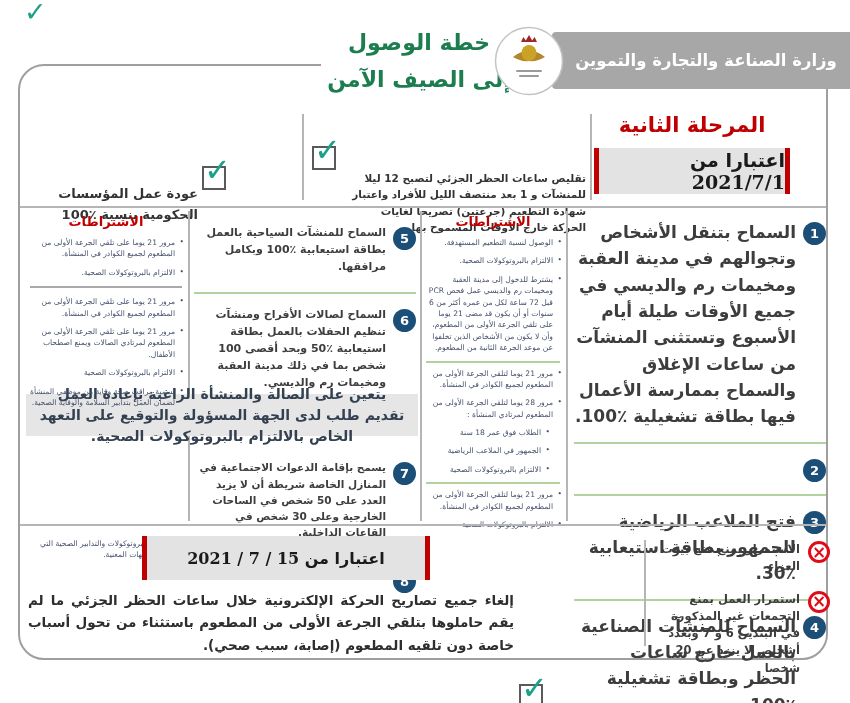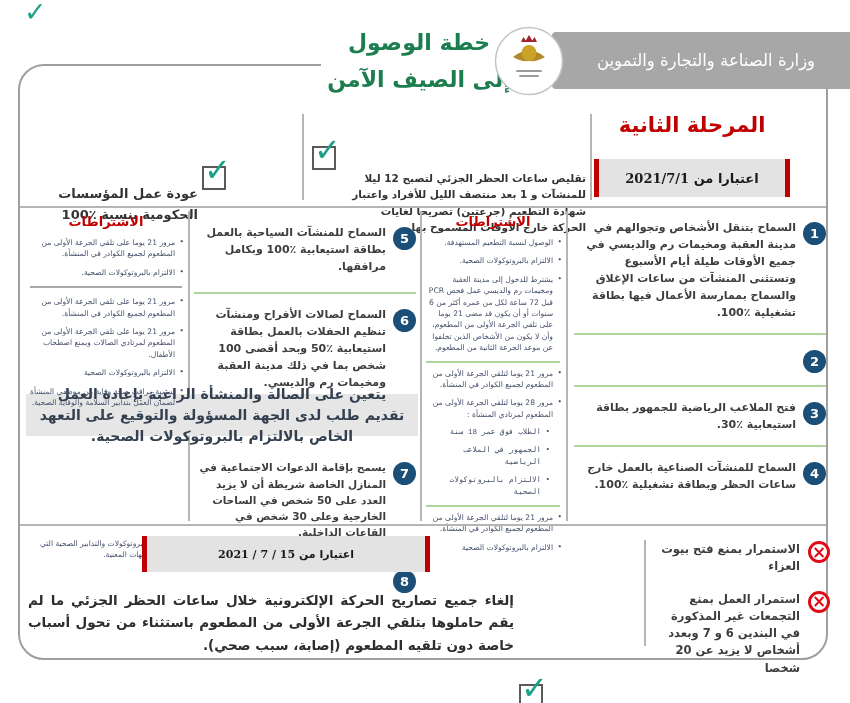--- a/index.html
+++ b/index.html
@@ -5,48 +5,48 @@
   html,body{margin:0;padding:0;background:#fff;}
   body{width:850px;height:703px;position:relative;overflow:hidden;
        font-family:"DejaVu Sans",sans-serif;}
   .abs{position:absolute;}
   
   .panel{left:18px;top:64px;width:806px;height:592px;border:2.5px solid #9f9f9f;border-radius:26px;}
   
   .plan-title{left:296px;top:24px;width:196px;height:86px;background:#fff;z-index:2;
               color:#1c7d4f;font-weight:bold;font-size:22px;text-align:center;line-height:1.7;direction:rtl;margin-left:25px;}
   .ministry-bar{left:552px;top:32px;width:298px;height:57px;background:#a7a7a7;z-index:1;
-                color:#fff;font-weight:normal;font-size:16.5px;display:flex;align-items:center;justify-content:center;
+                color:#fff;font-weight:bold;font-size:16.5px;display:flex;align-items:center;justify-content:center;
                 direction:rtl;border-radius:4px 0 0 4px;padding-left:10px;box-sizing:border-box;}
   .logo{left:494px;top:26px;width:70px;height:70px;z-index:3;}
   .mini-check{left:24px;top:-4px;color:#1ba188;font-size:27px;font-weight:bold;z-index:2;}
   
   .check-wrap{position:relative;width:24px;height:24px;border:2px solid #5a5a5a;background:#fff;box-sizing:border-box;}
   .check-glyph{position:absolute;left:0px;top:-14px;color:#1ba188;font-size:32px;font-weight:bold;line-height:1;}
   
   .vline{width:2px;background:#b5b5b5;}
   .hline{height:2px;background:#b5b5b5;}
   .gdiv{height:0;border-top:2px solid #b2d2a0;margin:5px 2px;}
   .graydiv{height:0;border-top:2px solid #a9a9a9;margin:8px 2px;}
   
   .phase-title{color:#c00000;font-size:21px;font-weight:bold;text-align:center;direction:rtl;}
   .datebox{background:#e3e3e3;border-left:5px solid #c00000;border-right:5px solid #c00000;
            display:flex;align-items:center;justify-content:center;font-weight:bold;direction:rtl;color:#1a1a1a;
            font-family:"DejaVu Serif","DejaVu Sans",serif;}
   
   .item{display:flex;direction:rtl;gap:7px;align-items:flex-start;padding:7px 2px;}
   .num{flex:0 0 23px;width:23px;height:23px;border-radius:50%;background:#1c4f77;color:#fff;
        font-weight:bold;font-size:13px;display:flex;align-items:center;justify-content:center;margin-top:3px;}
-  .itxt{font-size:11px;font-weight:bold;color:#3d3d3d;line-height:1.55;direction:rtl;text-align:right;}
+  .itxt{font-size:17px;font-weight:bold;color:#3d3d3d;line-height:1.55;direction:rtl;text-align:right;}
   
   .cond-title{color:#c00000;font-weight:bold;font-size:13px;text-align:center;direction:rtl;margin-bottom:8px;}
   .bul{position:relative;direction:rtl;text-align:right;font-size:7.6px;color:#45506b;line-height:1.5;
        padding-right:9px;margin-bottom:7px;}
   .bul::before{content:"\2022";position:absolute;right:0;top:-1px;color:#45506b;}
-  .sub{margin-right:12px;font-family:Liberation Mono, monospace;}
+  .sub{margin-right:12px;}
   
   .notebox{background:#e6e6e6;display:flex;align-items:center;justify-content:center;direction:rtl;
            text-align:center;font-size:14px;font-weight:bold;color:#334050;line-height:1.5;padding:0 10px;box-sizing:border-box;}
   
   .banned{display:flex;direction:rtl;gap:8px;align-items:flex-start;margin-bottom:15px;}
   .xicon{flex:0 0 22px;width:22px;height:22px;border-radius:50%;border:3.5px solid #e10b17;color:#e10b17;
          display:flex;align-items:center;justify-content:center;font-weight:bold;font-size:17px;line-height:1;
          box-sizing:border-box;background:#fff;}
   .btxt{font-size:11.5px;font-weight:bold;color:#3d3d3d;line-height:1.5;direction:rtl;text-align:right;}
   .cancel-text{direction:rtl;text-align:justify;font-size:13.5px;font-weight:bold;color:#2e2e2e;line-height:1.65;}
@@ -74,21 +74,21 @@
     <path d="M27 16 l2.4 -5 2.4 3.6 3.2 -5.6 3.2 5.6 2.4 -3.6 2.4 5 z" fill="#a2242b"></path>
     <path d="M19 31 q16 -13 32 0 q-8 5 -16 4 q-8 1 -16 -4 z" fill="#b3882a"></path>
     <ellipse cx="35" cy="27" rx="7.5" ry="8" fill="#c9a227"></ellipse>
     <rect x="22" y="44" width="26" height="2" rx="1" fill="#9b9b9b"></rect>
     <rect x="25" y="49" width="20" height="2" rx="1" fill="#9b9b9b"></rect>
   </svg>
 </div>
 
 <div class="abs" style="left:594px;top:113px;width:196px;">
   <div class="phase-title">المرحلة الثانية</div>
-  <div class="datebox" style="height:38px;margin-top:22px;font-size:13px;">
+  <div class="datebox" style="height:46px;margin-top:11px;font-size:19px;">
     <span>اعتبارا من  2021/7/1</span>
   </div>
 </div>
 <div class="abs vline" style="left:590px;top:114px;height:86px;"></div>
 
 <div class="abs check-wrap" style="left:312px;top:146px;">
   <span class="check-glyph">✓</span>
 </div>
 <div class="abs top-item-text" style="left:346px;top:122px;width:240px;font-size:10.5px;line-height:1.55;">تقليص ساعات الحظر الجزئي لتصبح 12 ليلا للمنشآت و 1 بعد منتصف الليل للأفراد واعتبار شهادة التطعيم (جرعتين) تصريحا لغايات الحركة خارج الأوقات المسموح بها</div>
 <div class="abs vline" style="left:302px;top:114px;height:86px;"></div>
@@ -173,21 +173,21 @@
   <div class="graydiv"></div>
   <div class="bul">مرور 21 يوما على تلقي الجرعة الأولى من المطعوم لجميع الكوادر في المنشأة.</div>
   <div class="bul">مرور 21 يوما على تلقي الجرعة الأولى من المطعوم لمرتادي الصالات ويمنع اصطحاب الأطفال.</div>
   <div class="bul">الالتزام بالبروتوكولات الصحية</div>
   <div class="bul">تسمية مراقب صحة وقاية من موظفي المنشأة لضمان العمل بتدابير السلامة والوقاية الصحية.</div>
 </div>
 <div class="abs bul" style="left:32px;top:490px;width:142px;">الالتزام بالبروتوكولات والتدابير الصحية التي تقررها الجهات المعنية.</div>
 
 <div class="abs hline" style="left:20px;top:524px;width:806px;"></div>
 
-<div class="abs datebox" style="left:142px;top:536px;width:278px;height:36px;font-size:11px;">
+<div class="abs datebox" style="left:142px;top:536px;width:278px;height:44px;font-size:16px;">
   <span>اعتبارا من  15 / 7 / 2021</span>
 </div>
 
 <div class="abs check-wrap" style="left:519px;top:606px;">
   <span class="check-glyph">✓</span>
 </div>
 <div class="abs cancel-text" style="left:28px;top:589px;width:486px;">إلغاء جميع تصاريح الحركة الإلكترونية خلال ساعات الحظر الجزئي ما لم يقم حاملوها بتلقي الجرعة الأولى من المطعوم باستثناء من تحول أسباب خاصة دون تلقيه المطعوم (إصابة، سبب صحي).</div>
 
 <div class="abs vline" style="left:644px;top:540px;height:106px;"></div>
 

